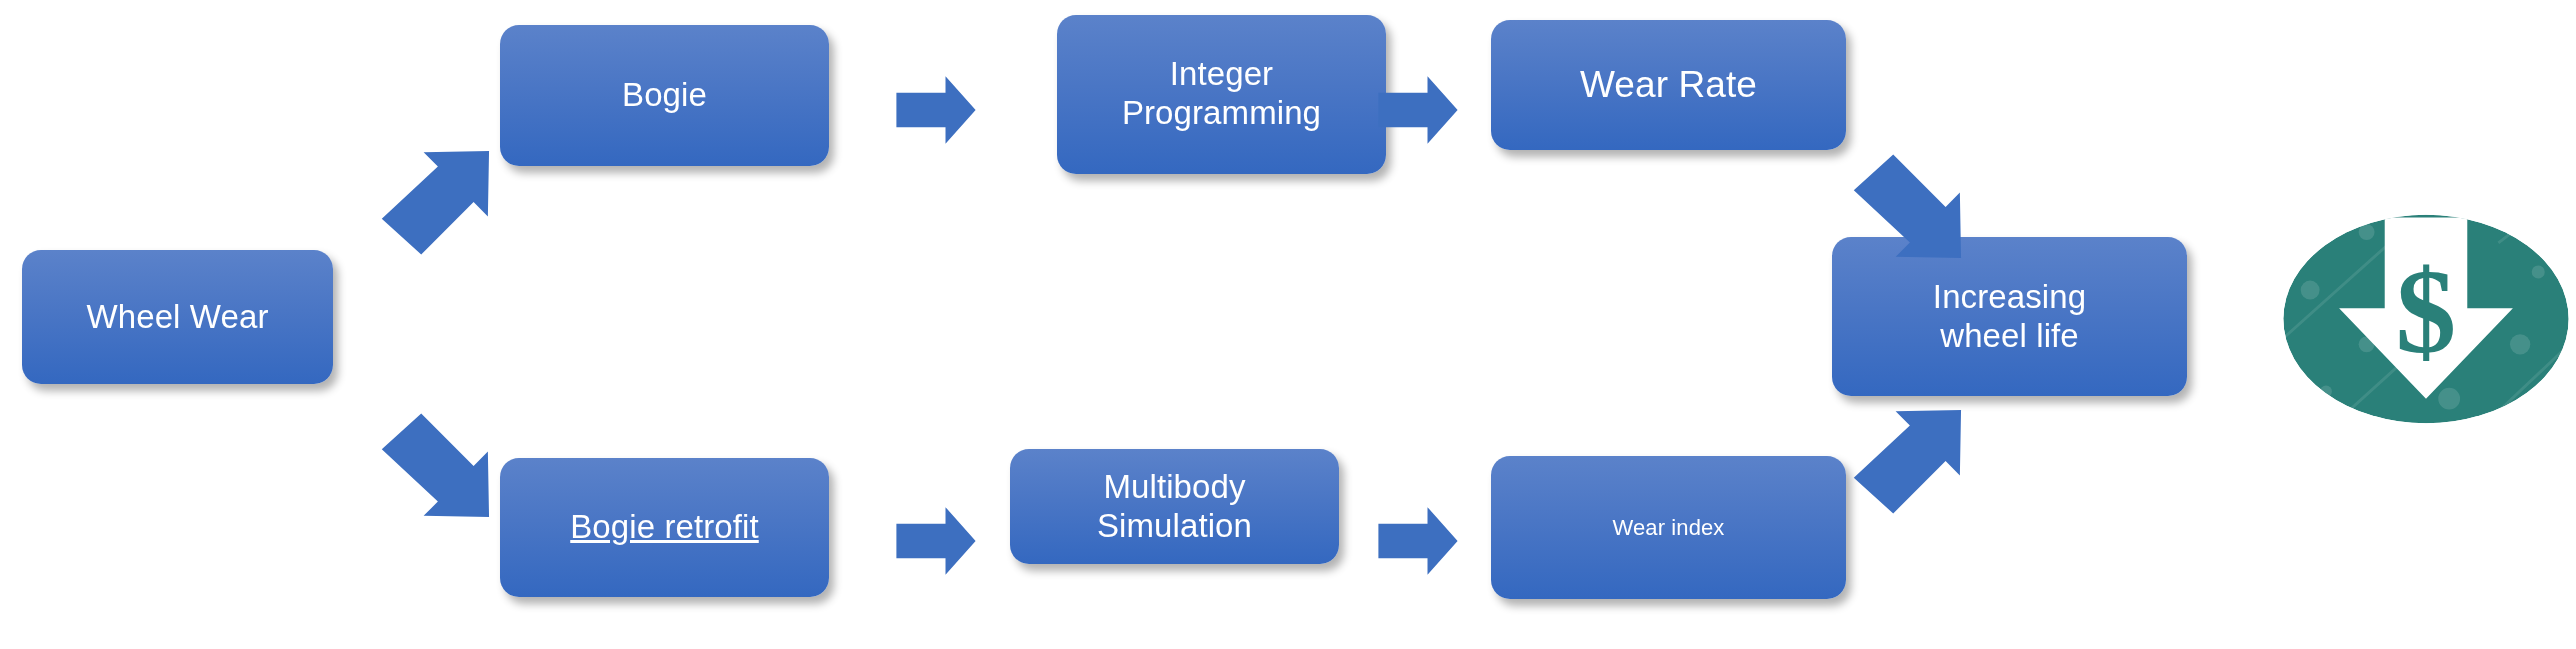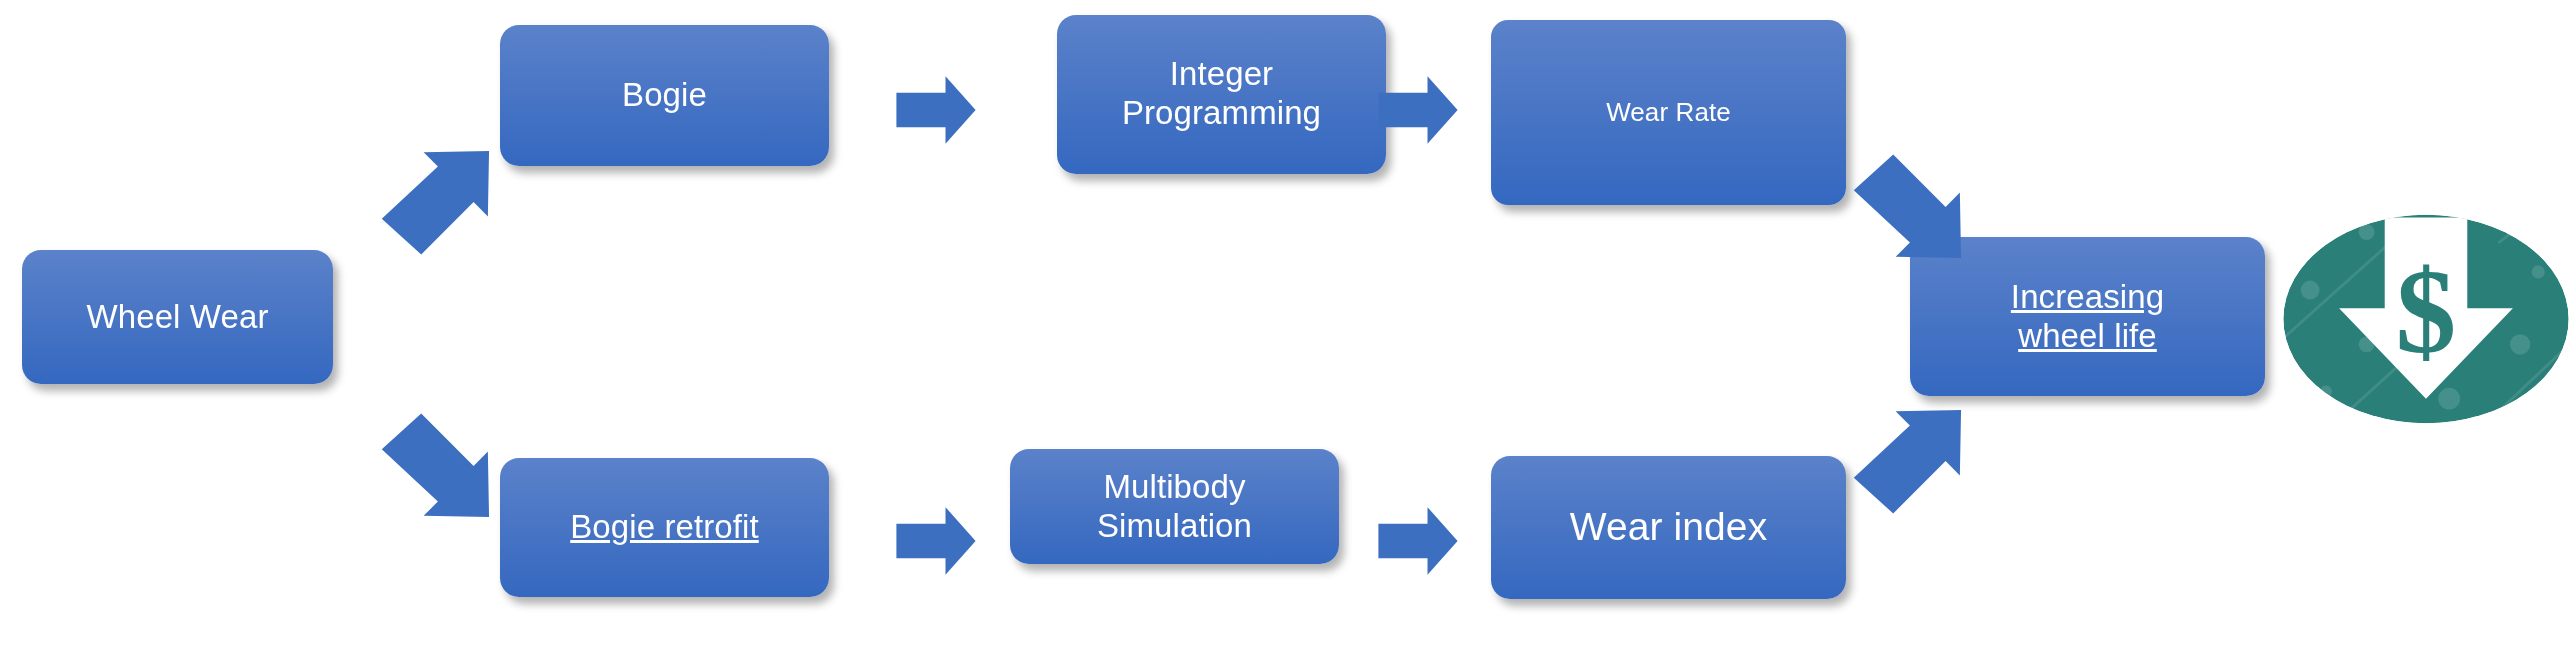--- a/index.html
+++ b/index.html
@@ -69,38 +69,38 @@
 
   <div class="node" id="node-bogie" style="left: 500px; top: 25px; width: 329px; height: 141px; font-size: 33px; color: rgb(255, 255, 255); background: linear-gradient(rgb(91, 130, 202) 0%, rgb(74, 118, 197) 45%, rgb(52, 104, 192) 100%); text-align: right;">
     <span class="label">Bogie</span>
   </div>
 
   <div class="node" id="node-integer-prog" style="left: 1010px; top: 14.5px; width: 329px; height: 159px; font-size: 33px; color: rgb(255, 255, 255); background: linear-gradient(rgb(91, 130, 202) 0%, rgb(74, 118, 197) 45%, rgb(52, 104, 192) 100%); margin-left: 47px;">
     <span class="label">Integer
 Programming</span>
   </div>
 
-  <div class="node" id="node-wear-rate" style="left: 1491px; top: 19.5px; width: 355px; height: 185px; font-size: 26px; color: rgb(255, 255, 255); background: linear-gradient(rgb(91, 130, 202) 0%, rgb(74, 118, 197) 45%, rgb(52, 104, 192) 100%); border-radius: 17px;">
+  <div class="node" id="node-wear-rate" style="left: 1491px; top: 19.5px; width: 355px; height: 130px; font-size: 37px; color: rgb(255, 255, 255); background: linear-gradient(rgb(91, 130, 202) 0%, rgb(74, 118, 197) 45%, rgb(52, 104, 192) 100%);">
     <span class="label">Wear Rate</span>
   </div>
 
   <div class="node" id="node-bogie-retrofit" style="left: 500px; top: 458px; width: 329px; height: 139px; font-size: 33px; color: rgb(255, 255, 255); background: linear-gradient(rgb(91, 130, 202) 0%, rgb(74, 118, 197) 45%, rgb(52, 104, 192) 100%); text-decoration: underline;">
     <span class="label">Bogie retrofit</span>
   </div>
 
   <div class="node" id="node-multibody-sim" style="left: 1010px; top: 449px; width: 329px; height: 115px; font-size: 33px; color: rgb(255, 255, 255); background: linear-gradient(rgb(91, 130, 202) 0%, rgb(74, 118, 197) 45%, rgb(52, 104, 192) 100%);">
     <span class="label">Multibody
 Simulation</span>
   </div>
 
-  <div class="node" id="node-wear-index" style="left: 1491px; top: 456px; width: 355px; height: 143px; font-size: 39px; color: rgb(255, 255, 255); background: linear-gradient(rgb(91, 130, 202) 0%, rgb(74, 118, 197) 45%, rgb(52, 104, 192) 100%);">
+  <div class="node" id="node-wear-index" style="left: 1491px; top: 456px; width: 355px; height: 143px; font-size: 22px; color: rgb(255, 255, 255); background: linear-gradient(rgb(91, 130, 202) 0%, rgb(74, 118, 197) 45%, rgb(52, 104, 192) 100%);">
     <span class="label">Wear index</span>
   </div>
 
-  <div class="node" id="node-increasing-life" style="left: 1910px; top: 237px; width: 355px; height: 159px; font-size: 33px; color: rgb(255, 255, 255); background: linear-gradient(rgb(91, 130, 202) 0%, rgb(74, 118, 197) 45%, rgb(52, 104, 192) 100%); text-decoration: underline;">
+  <div class="node" id="node-increasing-life" style="left: 1832px; top: 237px; width: 355px; height: 159px; font-size: 33px; color: rgb(255, 255, 255); background: linear-gradient(rgb(91, 130, 202) 0%, rgb(74, 118, 197) 45%, rgb(52, 104, 192) 100%);">
     <span class="label">Increasing
 wheel life</span>
   </div>
 
   <div class="arrow-diag" id="arrow-0" style="left: 376px; top: 145px;">
       <svg width="119" height="119" viewBox="0 0 165 165">
         <g>
           <path d="M8 102.3 L85.8 29.7 L66 9.9 L156.75 8.25 L155.1 99 L135.29999999999998 79.2 L62.7 151.8 Z" fill="#3d6fc0"></path>
         </g>
       </svg>

